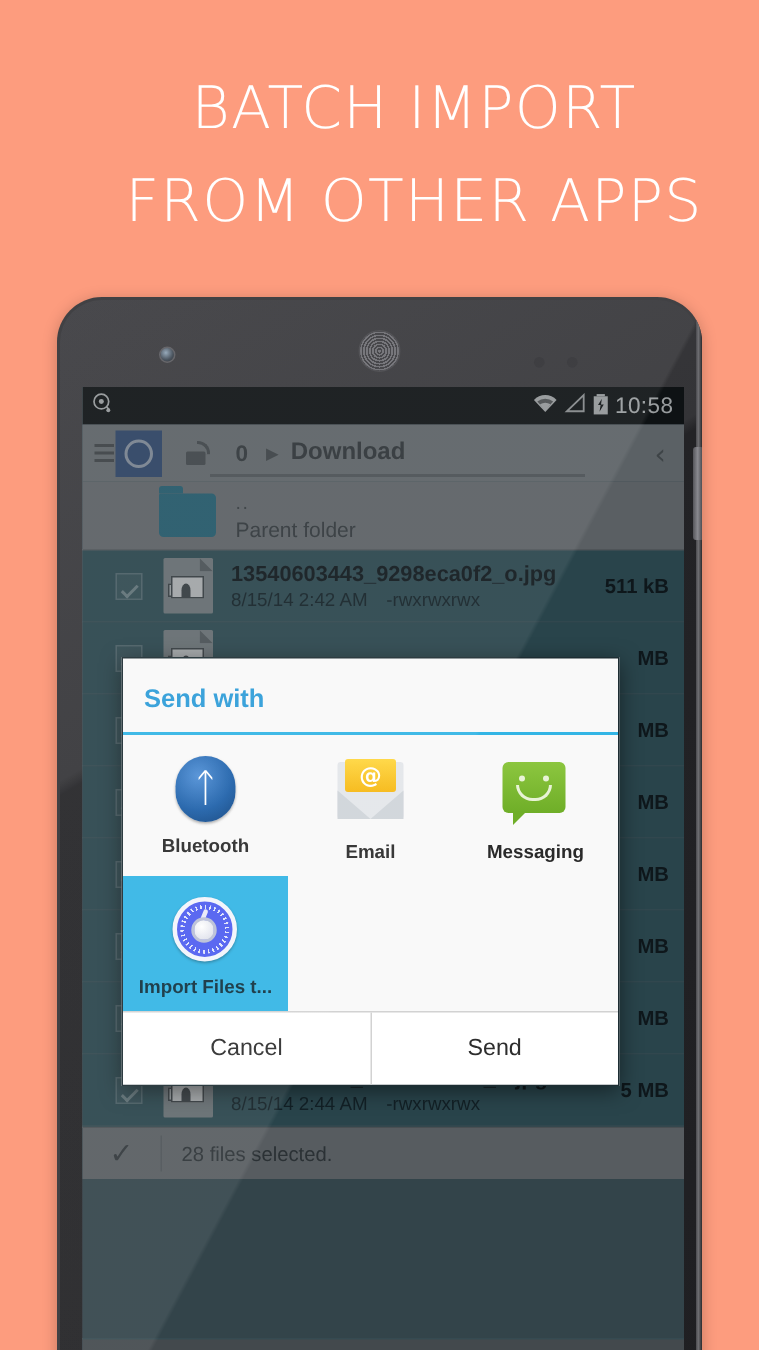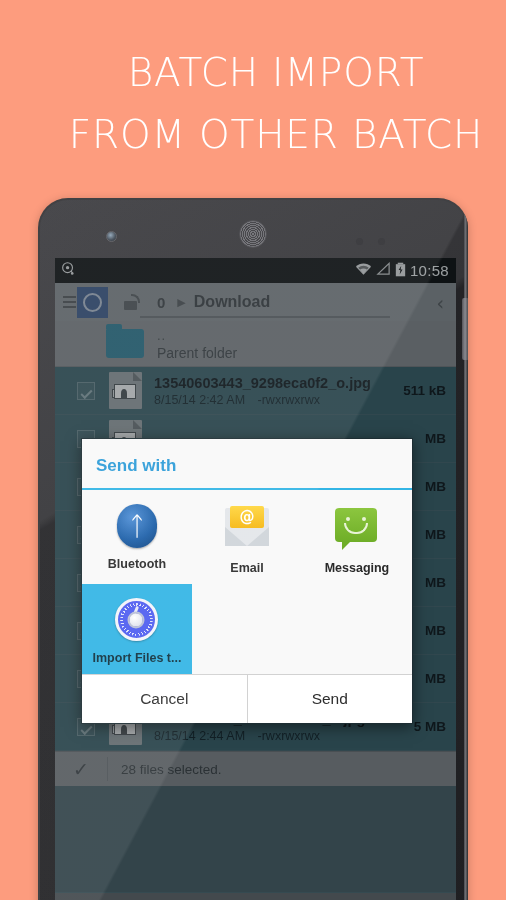--- a/index.html
+++ b/index.html
@@ -291,21 +291,21 @@
   .dlg-btn {
     flex: 1; text-align: center; padding: 15px 0; font-size: 15.5px; color: #2d2d2d;
   }
   .dlg-btn + .dlg-btn { border-left: 1px solid #d2d2d2; }
 </style>
 </head>
 <body>
 
 <div class="headline">
   <div>BATCH IMPORT</div>
-  <div>FROM OTHER BATCH</div>
+  <div>FROM OTHER APPS</div>
 </div>
 
 <div class="phone">
   <div class="phone-inner"></div>
   <div class="speaker"></div>
   <div class="camera"></div>
   <div class="sensor s1"></div>
   <div class="sensor s2"></div>
   <div class="bezel-edge"></div>
   <div class="side-button"></div>

